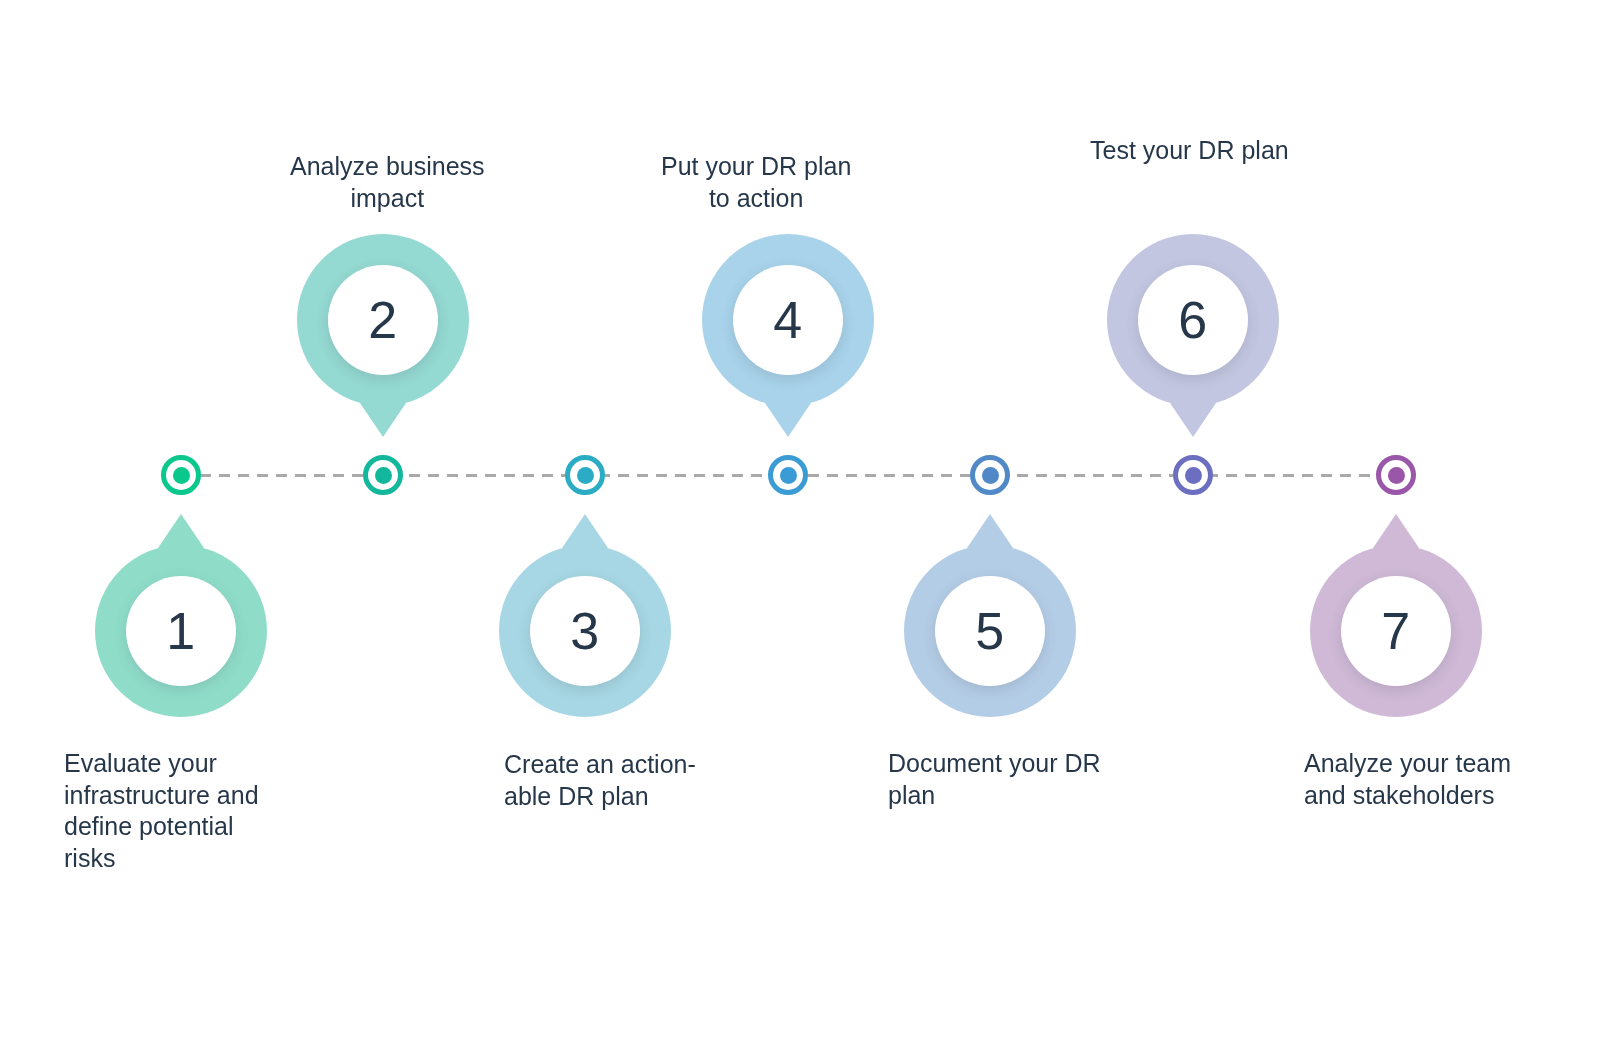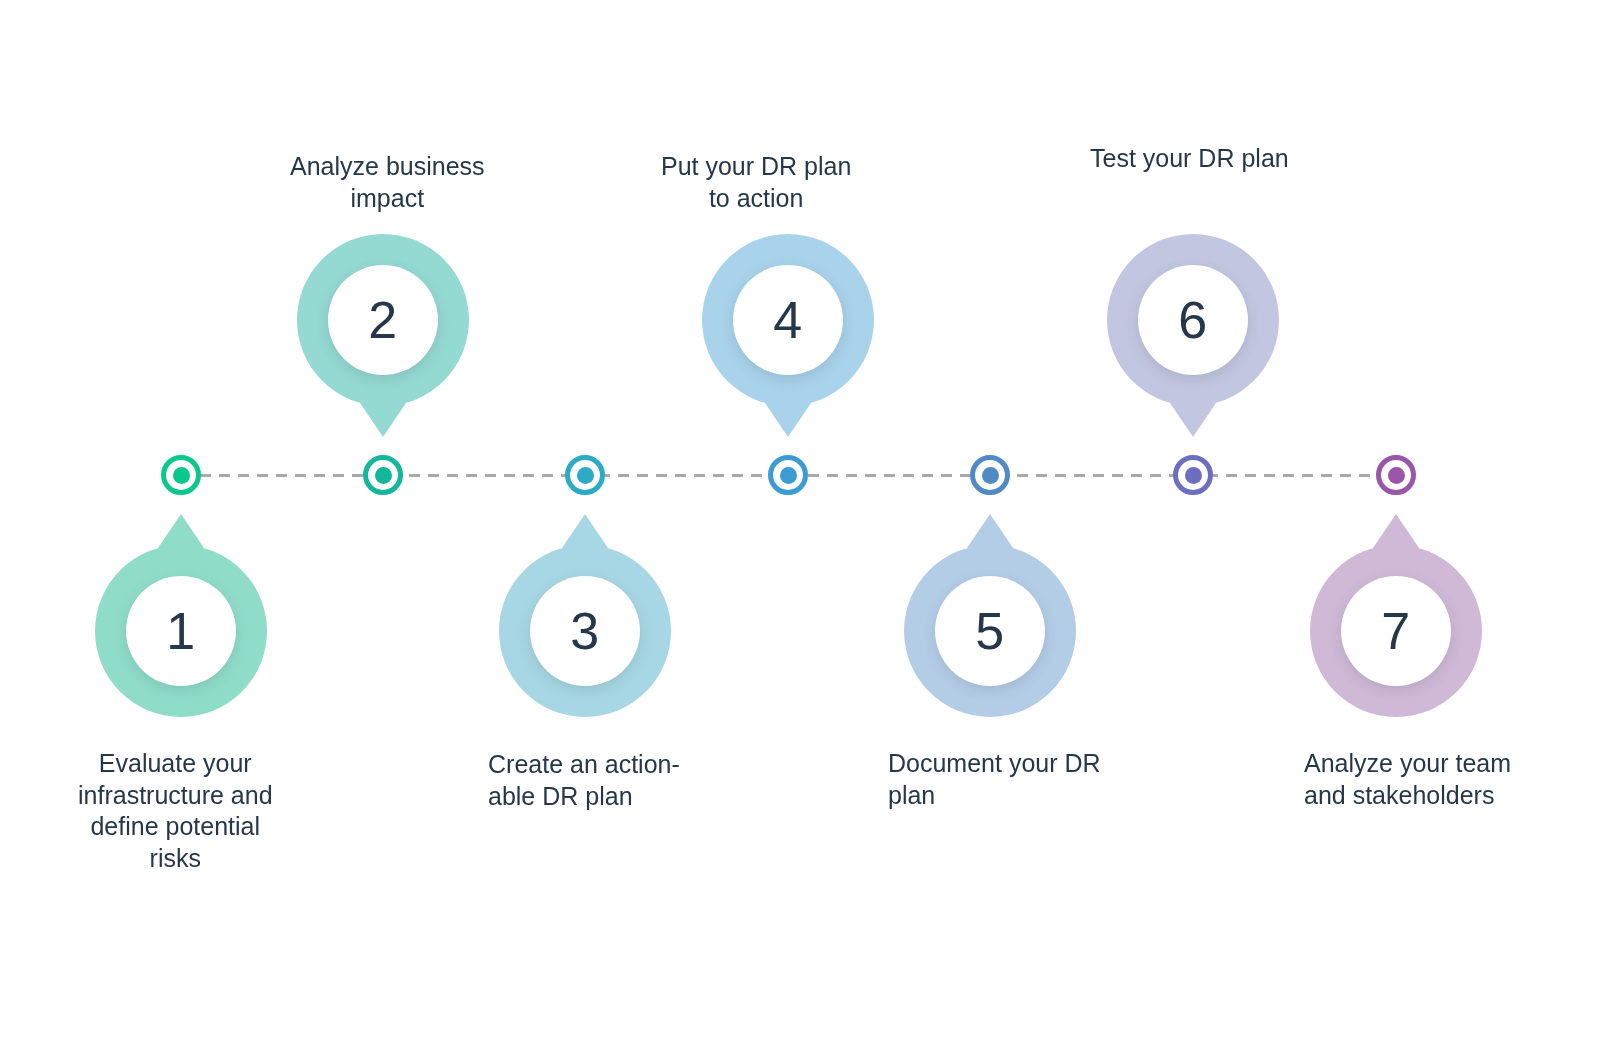--- a/index.html
+++ b/index.html
@@ -201,29 +201,29 @@
         <div class="core" style="background: rgb(80, 137, 198);"></div>
       </div>
       <div class="axis-dot" style="left: 1193px; top: 475px; border: 5px solid rgb(108, 111, 192);">
         <div class="core" style="background: rgb(108, 111, 192);"></div>
       </div>
       <div class="axis-dot" style="left: 1396px; top: 475px; border: 5px solid rgb(154, 86, 168);">
         <div class="core" style="background: rgb(154, 86, 168);"></div>
       </div>
     </div>
   <div id="captions">
-      <div class="caption below" style="left: 78px; top: 748px; text-align: center;">Evaluate your
+      <div class="caption below" style="left: 64px; top: 748px;">Evaluate your
 infrastructure and
 define potential
 risks</div>
       <div class="caption above" style="left: 290px; top: 151px;">Analyze business
 impact</div>
-      <div class="caption below" style="left: 488px; top: 749px;">Create an action-
+      <div class="caption below" style="left: 504px; top: 749px;">Create an action-
 able DR plan</div>
       <div class="caption above" style="left: 661px; top: 151px;">Put your DR plan
 to action</div>
       <div class="caption below" style="left: 888px; top: 748px;">Document your DR
 plan</div>
-      <div class="caption above" style="left: 1090px; top: 143px;">Test your DR plan</div>
+      <div class="caption above" style="left: 1090px; top: 135px;">Test your DR plan</div>
       <div class="caption below" style="left: 1304px; top: 748px;">Analyze your team
 and stakeholders</div>
     </div>
 </div>
 
 </body></html>

